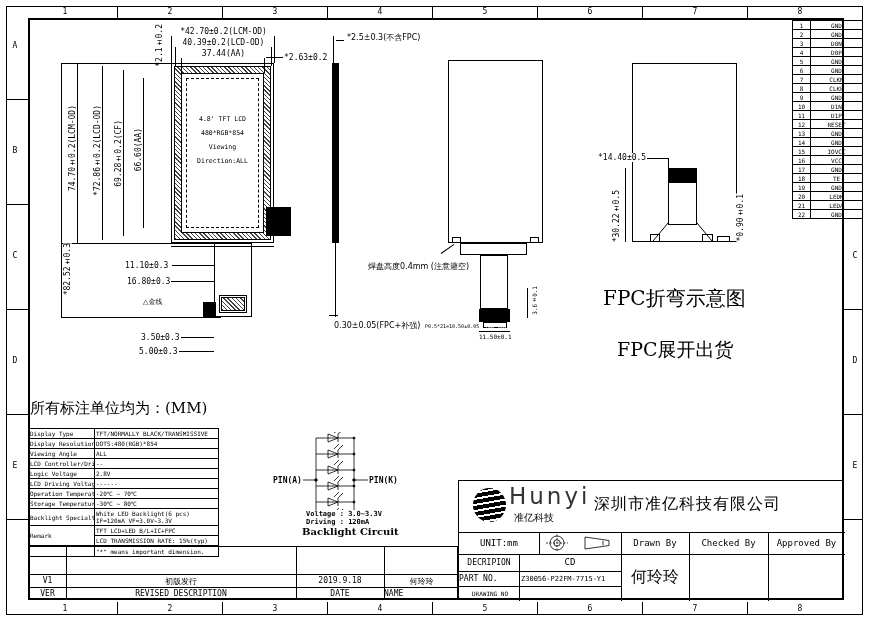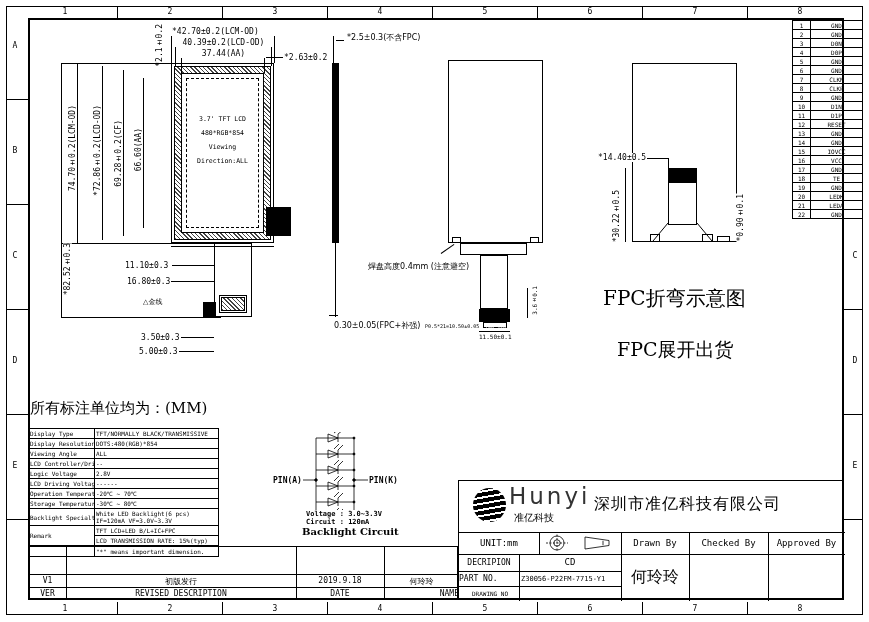--- a/index.html
+++ b/index.html
@@ -177,21 +177,21 @@
           <td>GND</td>
         </tr>
     </tbody>
   </table>
 
   <div class="box" style="left:171px;top:63px;width:103px;height:180px"></div>
   <div class="hatch" style="left:174px;top:66px;width:97px;height:174px"></div>
   <div class="box" style="left:181px;top:73px;width:83px;height:160px;background:#fff"></div>
   <div class="box" style="left:186px;top:78px;width:73px;height:150px;border-style:dashed"></div>
   <div style="position:absolute;left:182px;top:112px;width:81px;text-align:center;font-size:6.5px;line-height:14px">
-    <div>3.7' TFT LCD</div>
+    <div>4.8' TFT LCD</div>
     <div>480*RGB*854</div>
     <div>Viewing Direction:ALL</div>
   </div>
   <div class="fill" style="left:266px;top:207px;width:25px;height:29px"></div>
   <div class="lh" style="left:171px;top:246px;width:103px"></div>
 
   <div class="box" style="left:214px;top:243px;width:38px;height:74px"></div>
   <div class="box" style="left:219px;top:295px;width:28px;height:18px"></div>
   <div class="hatch" style="left:221px;top:297px;width:24px;height:14px"></div>
   <div class="fill" style="left:203px;top:302px;width:13px;height:15px"></div>
@@ -199,21 +199,21 @@
 
   <div class="lh" style="left:171px;top:31px;width:103px"></div>
   <div class="lh" style="left:174px;top:42px;width:97px"></div>
   <div class="lh" style="left:181px;top:53px;width:83px"></div>
   <div class="lv" style="left:171px;top:27px;height:36px"></div>
     <div class="lv" style="left:274px;top:27px;height:36px"></div>
   <div class="lv" style="left:175px;top:38px;height:28px"></div>
     <div class="lv" style="left:271px;top:38px;height:28px"></div>
   <div class="lv" style="left:181px;top:49px;height:24px"></div>
     <div class="lv" style="left:264px;top:49px;height:24px"></div>
-  <div class="dim" style="left:171px;top:27px;width:103px;">*42.70±0.2(LCM-OD)</div>
+  <div class="dim" style="left:171px;top:27px;width:103px;text-align:center">*42.70±0.2(LCM-OD)</div>
   <div class="dim" style="left:174px;top:38px;width:97px;text-align:center">40.39±0.2(LCD-OD)</div>
   <div class="dim" style="left:181px;top:49px;width:83px;text-align:center">37.44(AA)</div>
   <div class="dimv" style="left:155px;top:24px">*2.1±0.2</div>
   <div class="lh" style="left:266px;top:57px;width:17px"></div>
   <div class="dim" style="left:283px;top:53px">*2.63±0.2</div>
 
   <div class="lv" style="left:61px;top:63px;height:254px"></div>
   <div class="lv" style="left:77px;top:63px;height:180px"></div>
   <div class="lv" style="left:102px;top:66px;height:174px"></div>
   <div class="lv" style="left:123px;top:70px;height:166px"></div>
@@ -394,21 +394,21 @@
     <circle cx="56" cy="6" r="1" fill="#000"></circle>
       <circle cx="56" cy="22" r="1" fill="#000"></circle>
       <circle cx="56" cy="38" r="1" fill="#000"></circle>
     <circle cx="56" cy="54" r="1" fill="#000"></circle>
       <circle cx="56" cy="70" r="1" fill="#000"></circle>
       <circle cx="56" cy="86" r="1" fill="#000"></circle>
   </svg>
   <div class="dim" style="left:272px;top:476px;font-weight:bold">PIN(A)</div>
   <div class="dim" style="left:368px;top:476px;font-weight:bold">PIN(K)</div>
   <div class="dim" style="left:305px;top:510px;font-size:7px;font-weight:bold">Voltage : 3.0~3.3V</div>
-  <div class="dim" style="left:305px;top:518px;font-size:7px;font-weight:bold">Circuit : 120mA</div>
+  <div class="dim" style="left:305px;top:518px;font-size:7px;font-weight:bold">Driving : 120mA</div>
   <div class="cap" style="position:absolute;left:302px;top:526px;font-size:10px;font-weight:bold;white-space:nowrap">Backlight Circuit</div>
 
   <div class="box" style="left:458px;top:480px;width:386px;height:120px">
     <div style="position:absolute;left:14px;top:7px;width:33px;height:34px;border-radius:50%;overflow:hidden;
                 background:repeating-linear-gradient(170deg,#000 0 4px,#fff 4px 6px)"></div>
     <div class="tb-text" style="left:50px;top:2px;font-size:23px;letter-spacing:3px;color:#333;font-family:'DejaVu Sans',sans-serif">Hunyi</div>
     <div class="tb-text cn" style="left:55px;top:30px;font-size:10px">准亿科技</div>
     <div class="tb-text cn" style="left:135px;top:13px;font-size:16px;letter-spacing:1px">深圳市准亿科技有限公司</div>
 
     <div class="lh" style="left:0;top:51px;width:386px"></div>
@@ -449,16 +449,16 @@
     <div class="lv" style="left:37px;top:0;height:53px"></div>
     <div class="lv" style="left:267px;top:0;height:53px"></div>
     <div class="lv" style="left:355px;top:0;height:53px"></div>
     <div class="tb-text" style="left:0;top:29px;width:37px;text-align:center;font-size:8px">V1</div>
     <div class="tb-text cn" style="left:37px;top:29px;width:230px;text-align:center;font-size:8px">初版发行</div>
     <div class="tb-text" style="left:267px;top:29px;width:88px;text-align:center;font-size:8px">2019.9.18</div>
     <div class="tb-text cn" style="left:355px;top:29px;width:75px;text-align:center;font-size:8px">何玲玲</div>
     <div class="tb-text" style="left:0;top:42px;width:37px;text-align:center;font-size:8px">VER</div>
     <div class="tb-text" style="left:37px;top:42px;width:230px;text-align:center;font-size:8px">REVISED DESCRIPTION</div>
     <div class="tb-text" style="left:267px;top:42px;width:88px;text-align:center;font-size:8px">DATE</div>
-    <div class="tb-text" style="left:355px;top:42px;width:75px;text-align:right;font-size:8px">NAME</div>
+    <div class="tb-text" style="left:355px;top:42px;width:75px;text-align:left;font-size:8px">NAME</div>
   </div>
 
 </div>
 
 </body></html>

